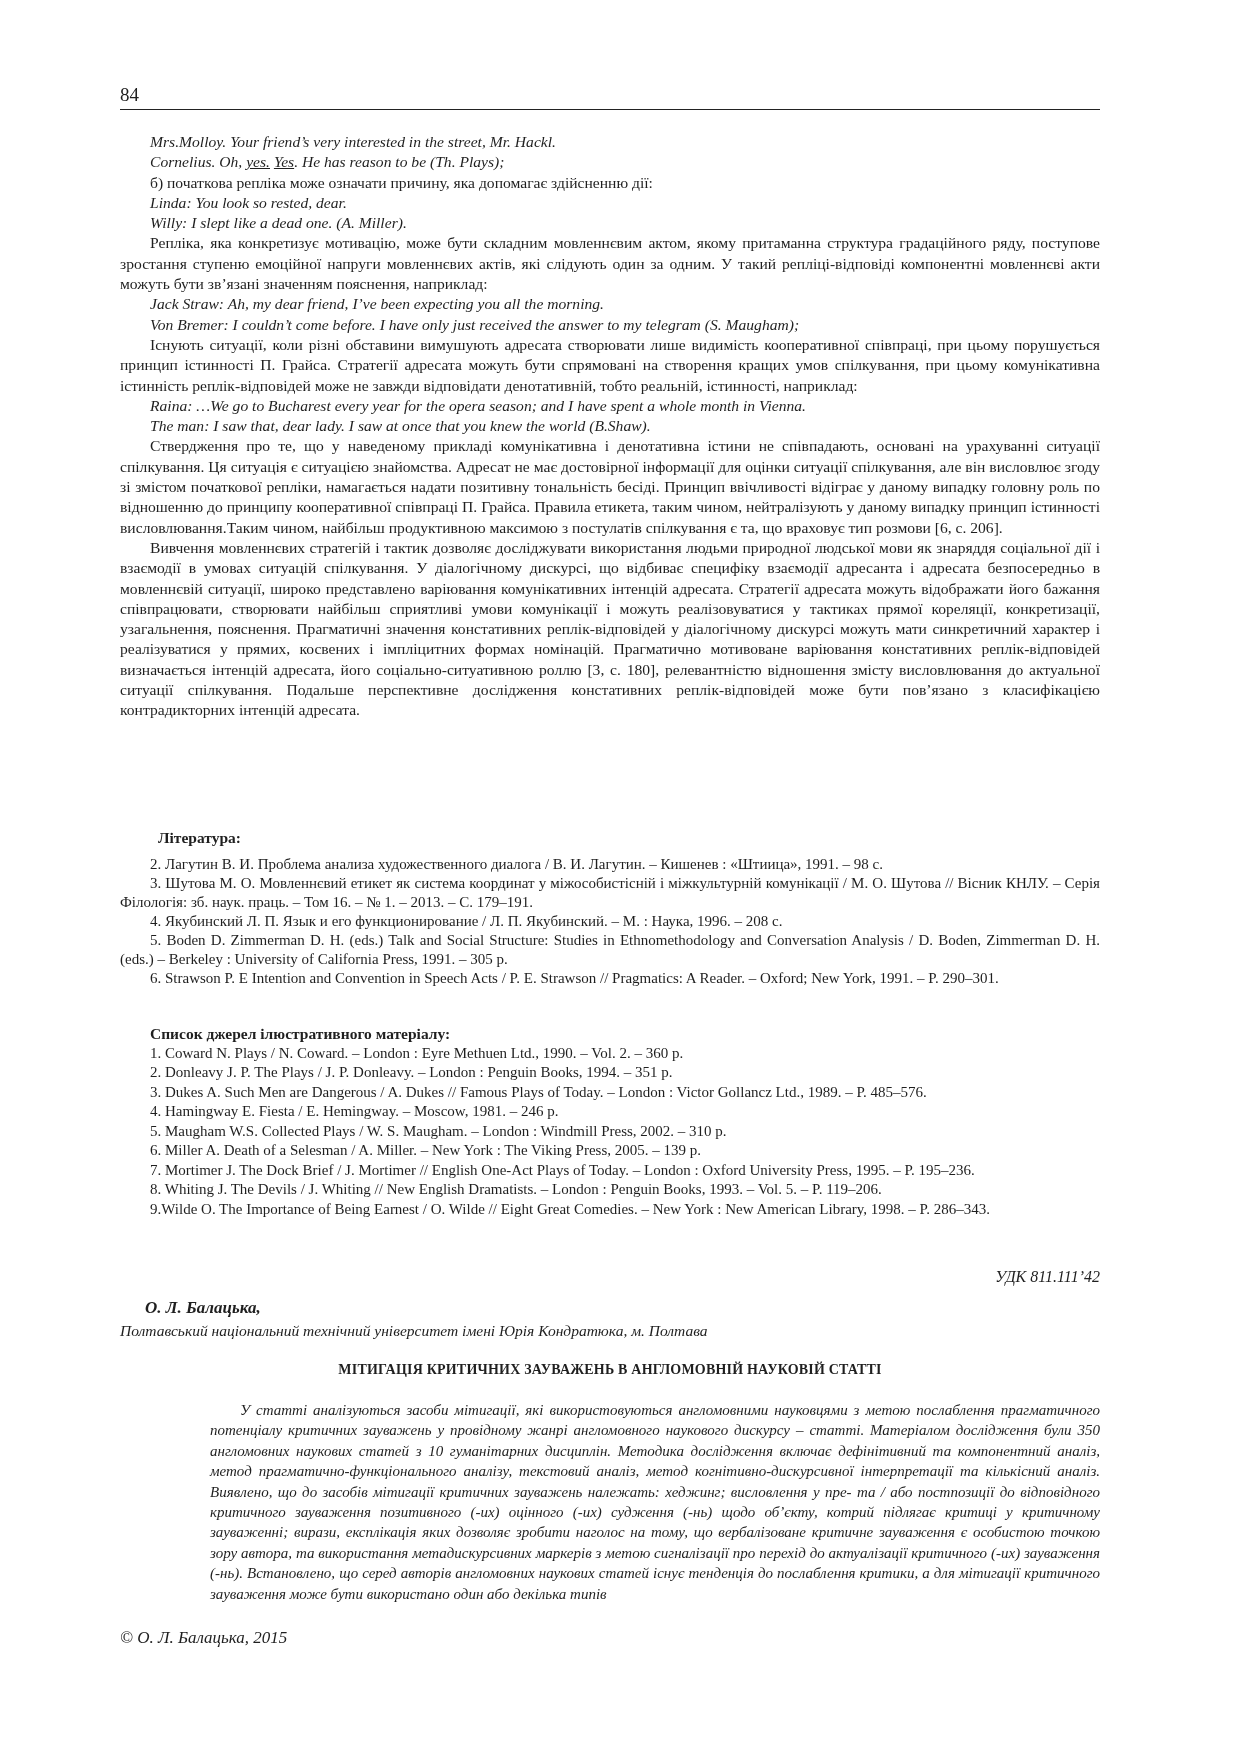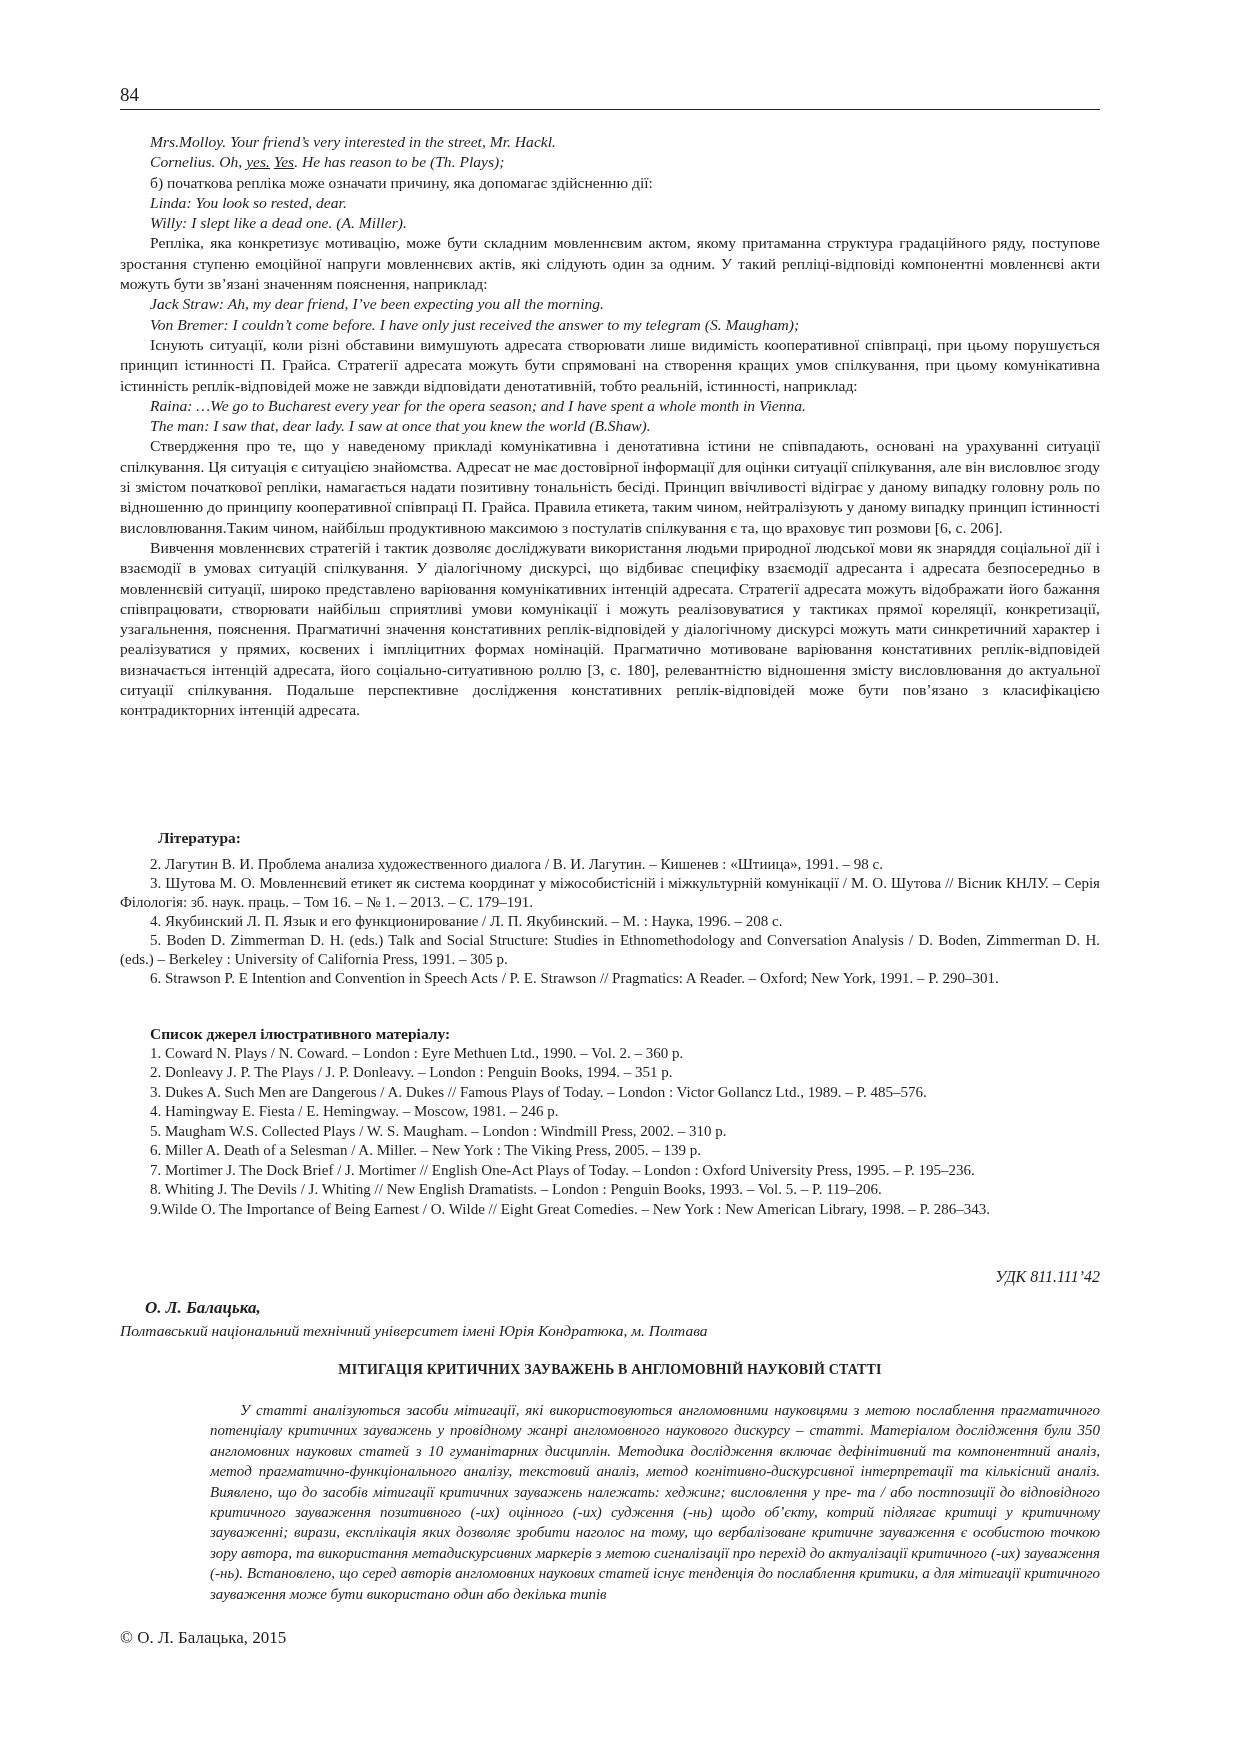--- a/index.html
+++ b/index.html
@@ -24,21 +24,21 @@
     .refs h4 { margin: 8px; font-weight: bold; font-size: 15.5px; padding-left: 30px; }
     .ref { margin: 0; text-indent: 30px; text-align: justify; }
     .sources { position: absolute; top: 1024px; left: 0; width: 980px; font-size: 15px; line-height: 19.5px; }
     .sources h4 { margin: 0; font-weight: bold; font-size: 15.5px; padding-left: 30px; }
     .src { margin: 0; padding-left: 30px; }
     .udk { position: absolute; top: 1268px; right: 0; font-style: italic; font-size: 16px; }
     .author { position: absolute; top: 1298px; left: 8px; font-style: italic; font-weight: bold; font-size: 17px; margin-left: 17px; }
     .affil { position: absolute; top: 1322px; left: 0; font-style: italic; font-size: 15.5px; }
     .title { position: absolute; top: 1362px; left: 0; width: 980px; text-align: center; font-weight: bold; font-size: 14px; letter-spacing: 0.2px; }
     .abstract { position: absolute; top: 1400px; left: 90px; width: 890px; font-style: italic; font-size: 15px; line-height: 20.4px; text-align: justify; text-indent: 30px; margin: 0; }
-    .copyright { position: absolute; top: 1628px; left: 0; font-size: 17px; }
+    .copyright { position: absolute; top: 1628px; left: 0; font-style: italic; font-size: 17px; }
   </style>
 </head>
 <body>
 
 <div class="page">
 
   <div class="header">
     <span>84</span>
   </div>
 

